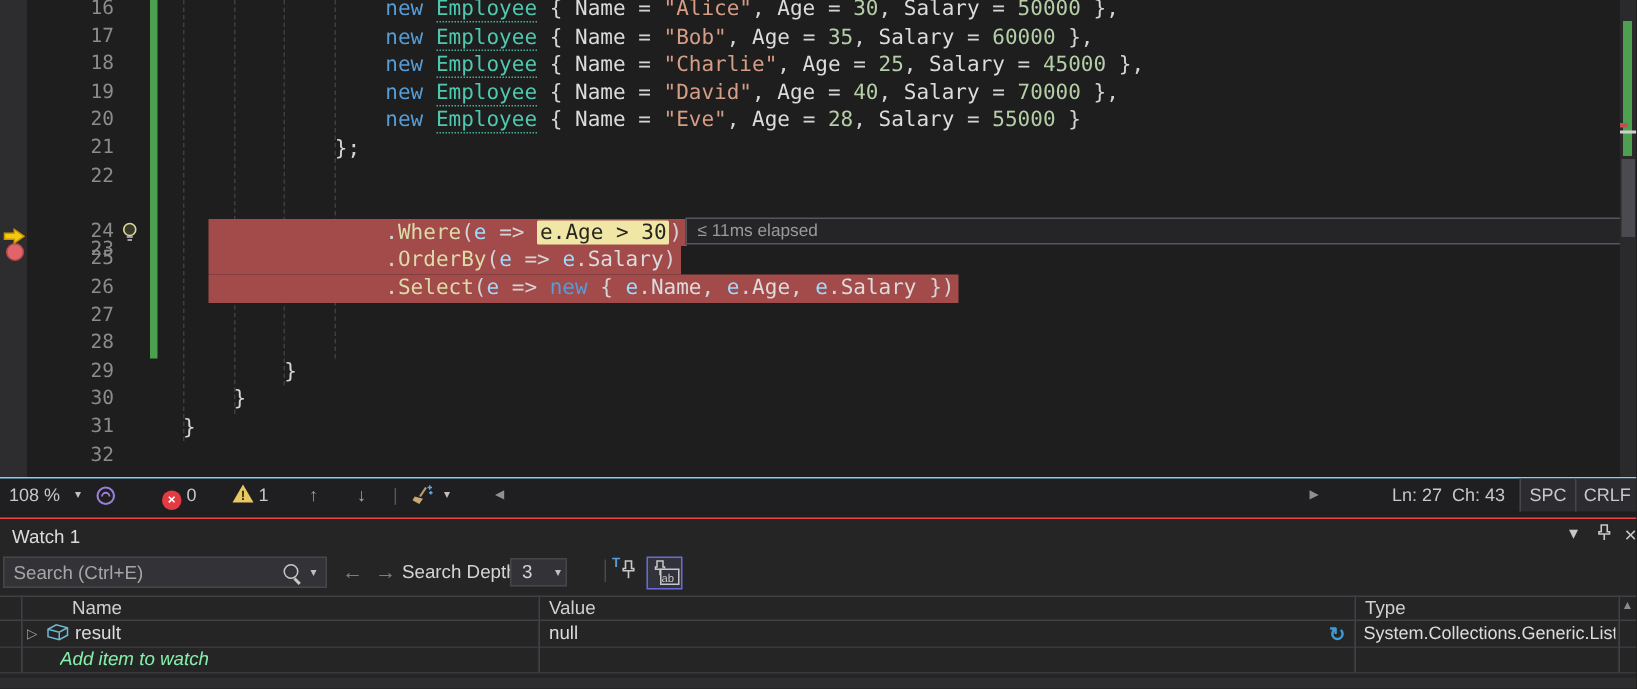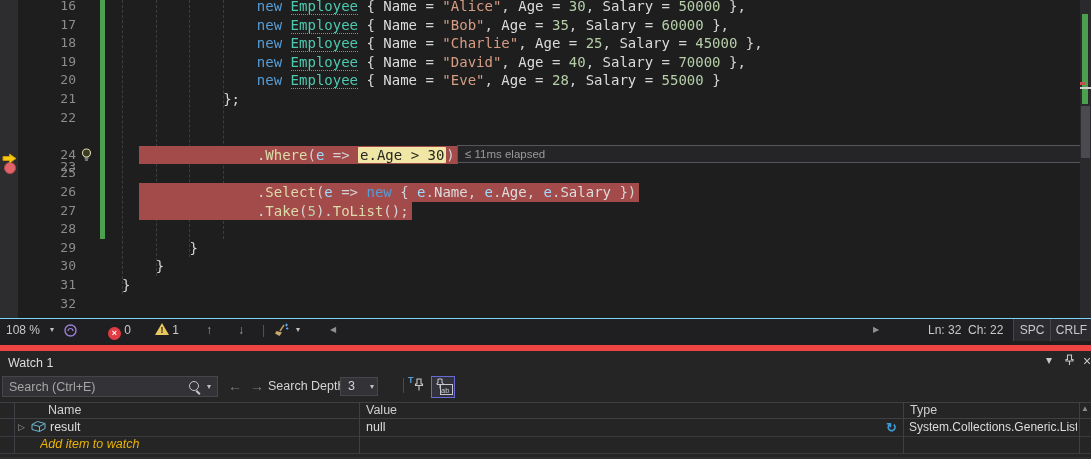--- a/index.html
+++ b/index.html
@@ -43,21 +43,21 @@
   .warn-wrap{display:inline-block;position:relative;width:14px;height:12px;vertical-align:-1px;}
   .warn-tri{position:absolute;left:0;top:0;width:0;height:0;border-left:7px solid transparent;
             border-right:7px solid transparent;border-bottom:12px solid #E8C860;}
   .warn-bang{position:absolute;left:0;top:2px;width:14px;text-align:center;color:#33270a;
              font-size:9px;font-weight:bold;line-height:11px;}
   .seg{position:absolute;top:0;height:22px;line-height:22px;text-align:center;
        border-left:1px solid #47474b;background:#2c2c30;}
 
   
   #watch{position:absolute;left:0;top:345px;width:1091px;height:114px;background:#252526;
-         border-top:6px solid #ef4444;box-sizing:border-box;font-size:12.5px;}
+         border-top:1px solid #ef4444;box-sizing:border-box;font-size:12.5px;}
   #watch-title{position:absolute;left:8px;top:5px;color:#dcdcdc;}
   .wt-ctl{position:absolute;top:2px;color:#c8c8c8;font-size:12px;}
   #searchbox{position:absolute;left:2px;top:25px;width:216px;height:21px;background:#333337;
              border:1px solid #46464a;box-sizing:border-box;}
   #searchbox input{position:absolute;left:0;top:0;width:180px;height:19px;background:transparent;
                    border:none;outline:none;color:#cfcfcf;font-family:"Liberation Sans",sans-serif;
                    font-size:12.5px;padding:0 0 0 6px;}
   #searchbox input::placeholder{color:#a6a6a6;}
   .mag{position:absolute;left:186px;top:4px;width:8px;height:8px;border:1.5px solid #c8c8c8;
        border-radius:50%;}
@@ -73,21 +73,21 @@
   .tb-icon{position:absolute;top:26px;width:20px;height:20px;}
   #icon-ab{position:absolute;left:431px;top:25px;width:24px;height:22px;border:1px solid #6A6AD6;
            background:#32323c;box-sizing:border-box;}
   .grid-line-v{position:absolute;top:51px;height:51px;width:1px;background:#3f3f46;}
   .grid-line-h{position:absolute;left:0;width:1091px;height:1px;background:#3f3f46;}
   .col-head{position:absolute;top:52px;height:15px;line-height:15px;color:#d0d0d0;}
   .wrow{position:absolute;left:0;width:1091px;height:17px;line-height:17px;color:#dcdcdc;}
   .wcell{position:absolute;top:0;height:17px;line-height:17px;overflow:hidden;white-space:nowrap;}
   .expand{color:#9a9a9a;font-size:9px;}
   .refresh{color:#3E9BD6;font-size:13px;font-weight:bold;}
-  .add-italic{font-style:italic;color:#eab308;}
+  .add-italic{font-style:italic;color:#86efac;}
   #watch-bottom{position:absolute;left:0;top:106px;width:1091px;height:8px;background:#2d2d30;}
   #wscroll-up{position:absolute;left:1081px;top:53px;color:#8a8a8a;font-size:8px;}
 </style>
 </head>
 <body>
 
 <div id="editor">
   <div id="bp-margin"></div>
   <div class="guide" style="left:122px;top:0;height:294px"></div>
   <div class="guide" style="left:156px;top:0;height:276px"></div>
@@ -133,28 +133,28 @@
           </svg></span>
         <span class="ln">24</span>
         <span style="position: absolute; left: 80px; top: 2px;"><svg width="13" height="14" viewBox="0 0 13 14">
             <circle cx="6.5" cy="5" r="4" fill="#3a3a28" stroke="#d8d8a0" stroke-width="1.1"></circle>
             <path d="M4.5 10 h4 M5 12 h3" stroke="#c8c8c8" stroke-width="1.1"></path>
           </svg></span>
         <div class="code">  <span class="redhl">              <span class="t-pu">.</span><span class="t-me">Where</span><span class="t-pu">(</span><span class="t-pl">e</span><span class="t-pu"> =&gt; </span><span class="t-cur">e.Age &gt; 30</span><span class="t-pu">)</span></span></div>
       </div>
       <div class="row" style="top: 164.4px;">
         <span class="ln">25</span>
+        <div class="code">  <span class="redhl">              <span class="t-pu">.</span><span class="t-me">OrderBy</span><span class="t-pu">(</span><span class="t-pl">e</span><span class="t-pu"> =&gt; </span><span class="t-pl">e</span><span class="t-pu">.</span><span class="t-id">Salary</span><span class="t-pu">)</span></span></div>
       </div>
       <div class="row" style="top: 183px;">
         <span class="ln">26</span>
         <div class="code">  <span class="redhl">              <span class="t-pu">.</span><span class="t-me">Select</span><span class="t-pu">(</span><span class="t-pl">e</span><span class="t-pu"> =&gt; </span><span class="t-kw">new</span><span class="t-pu"> { </span><span class="t-pl">e</span><span class="t-pu">.</span><span class="t-id">Name</span><span class="t-pu">, </span><span class="t-pl">e</span><span class="t-pu">.</span><span class="t-id">Age</span><span class="t-pu">, </span><span class="t-pl">e</span><span class="t-pu">.</span><span class="t-id">Salary</span><span class="t-pu"> })</span></span></div>
       </div>
       <div class="row" style="top: 201.6px;">
         <span class="ln">27</span>
-        <div class="code">  <span class="redhl">              <span class="t-pu">.</span><span class="t-me">Take</span><span class="t-pu">(</span><span class="t-nu">5</span><span class="t-pu">).</span><span class="t-me">ToList</span><span class="t-pu">();</span></span></div>
       </div>
       <div class="row" style="top: 220.2px;">
         <span class="ln">28</span>
         <div class="code"></div>
       </div>
       <div class="row" style="top: 238.8px;">
         <span class="ln">29</span>
         <div class="code">        <span class="t-pu">}</span></div>
       </div>
       <div class="row" style="top: 257.4px;">
@@ -203,22 +203,22 @@
     <svg width="15" height="15" viewBox="0 0 15 15">
         <line x1="10" y1="2" x2="6" y2="8" stroke="#B89A6A" stroke-width="1.5"></line>
         <path d="M2.5 8 L8 9.5 L5.5 13 L1 10.5 Z" fill="#C9A96E"></path>
         <path d="M11 2 h3 M12.5 0.5 v3" stroke="#5CA7E8" stroke-width="1"></path>
         <path d="M12 5.5 h2.4 M13.2 4.3 v2.4" stroke="#5CA7E8" stroke-width="1"></path>
       </svg>
   </span>
   <span class="sb caret" style="left:296px">▾</span>
   <span class="sb" style="left:330px;color:#909090;font-size:8px">◀</span>
   <span class="sb" style="left:873px;color:#909090;font-size:8px">▶</span>
-  <span class="sb" style="left:928px">Ln: 32</span>
-  <span class="sb" style="left:968px">Ch: 22</span>
+  <span class="sb" style="left:928px">Ln: 27</span>
+  <span class="sb" style="left:968px">Ch: 43</span>
   <span class="seg" style="left:1013px;width:36px">SPC</span>
   <span class="seg" style="left:1050px;width:41px">CRLF</span>
 </div>
 
 <div id="watch">
   <div id="watch-title">Watch 1</div>
   <span class="wt-ctl caret" style="left:1046px">▾</span>
   <span class="wt-ctl" style="left:1064px;top:3px">
     <svg width="11" height="12" viewBox="0 0 11 12">
         <path d="M3.5 1 h4 v4.5 h1.5 v1.5 h-7 V5.5 h1.5 z M5.5 7 v4" fill="none" stroke="#c8c8c8" stroke-width="1.1"></path>

